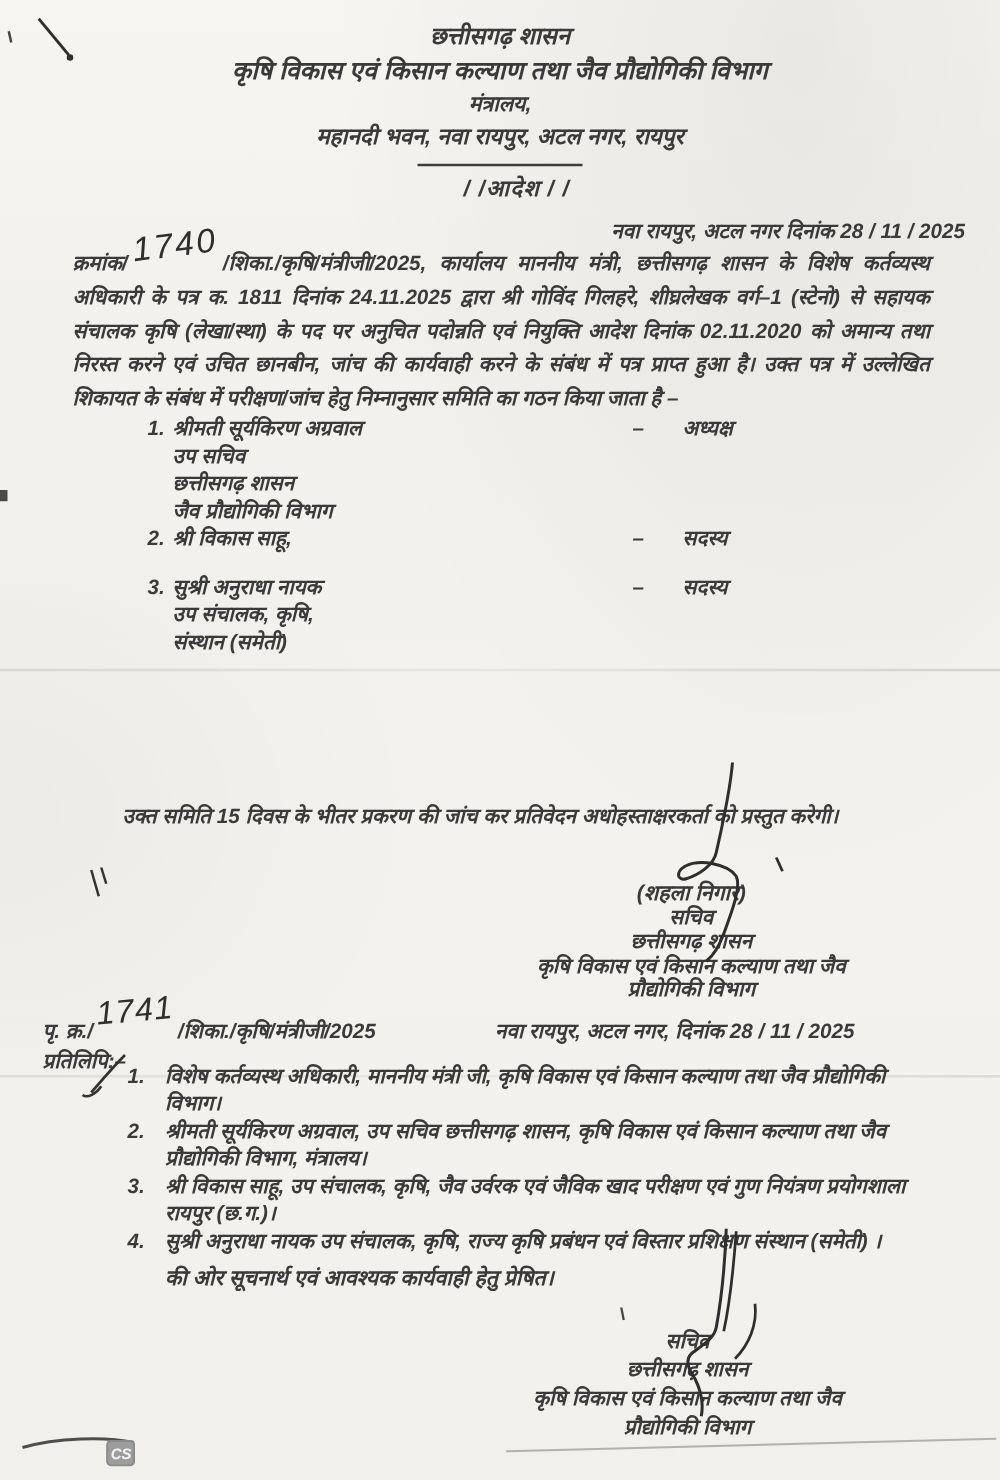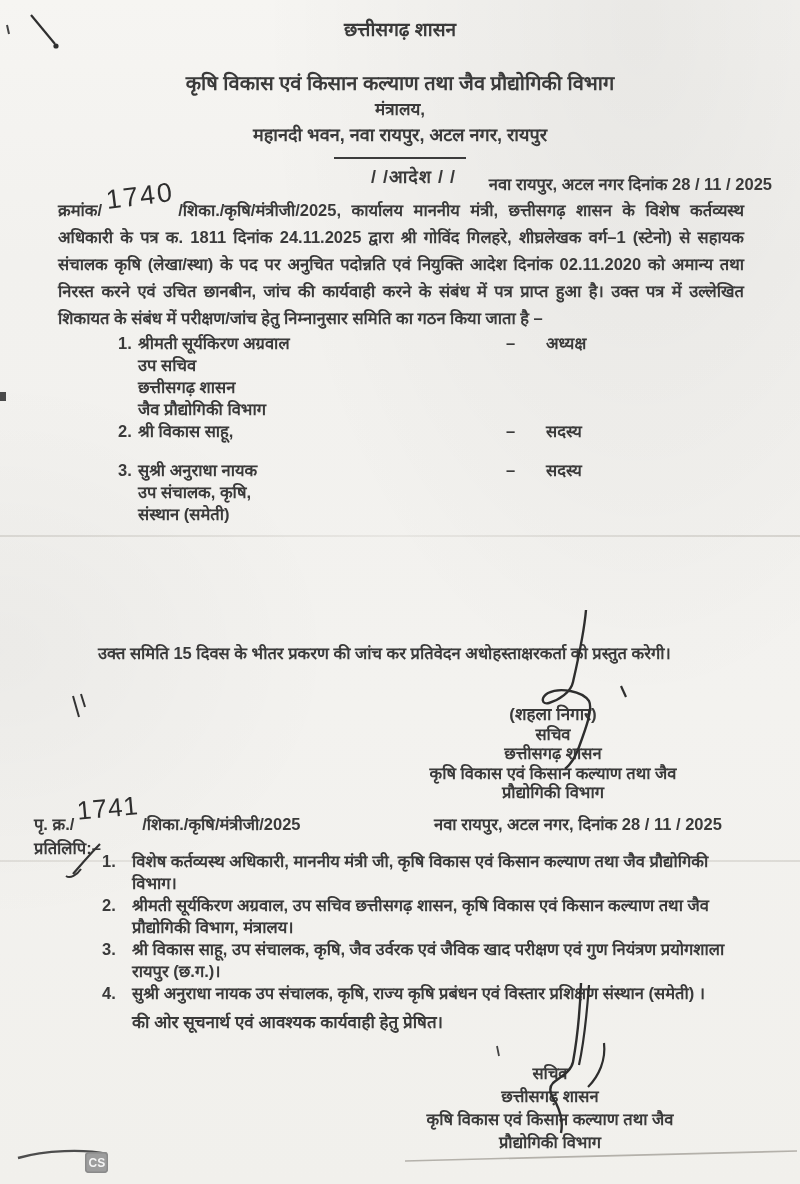--- a/index.html
+++ b/index.html
@@ -4,45 +4,46 @@
 <style>
   html,body{margin:0;padding:0;}
   body{background:#888; font-family:"Liberation Sans","DejaVu Sans",sans-serif;}
   .page{
     position:relative; width:800px; height:1184px; margin:0 auto; overflow:hidden;
     background:
       radial-gradient(ellipse at 80% 2%, rgba(0,0,0,0.05), transparent 42%),
       radial-gradient(ellipse at 0% 55%, rgba(0,0,0,0.03), transparent 30%),
       linear-gradient(180deg,#f6f5f2 0%, #f2f1ee 22%, #f3f2ef 60%, #f1f0ec 100%);
     color:#3a3a3a;
+    font-style:italic;
   }
   .crease{position:absolute; left:0; width:100%; height:2px; background:linear-gradient(90deg, rgba(150,145,135,0.25), rgba(150,145,135,0.12), rgba(150,145,135,0.3)); pointer-events:none;}
   .hdr{position:absolute; top:16px; left:0; width:100%; text-align:center; font-weight:700;}
   .hdr .h1{font-size:19px; line-height:27px;}
-  .hdr .h2{font-size:20px; line-height:29px;margin-top:26px;}
+  .hdr .h2{font-size:20px; line-height:29px;}
   .hdr .h3{font-size:17px; line-height:24px;}
   .hdr .h4{font-size:18px; line-height:26px;}
   .hdr .rule{width:132px; height:2px; background:#3c3c3c; margin:9px auto 6px auto;}
   .hdr .order{font-size:18px; line-height:24px; letter-spacing:1px;margin-left:27px;}
   .dateline{position:absolute; top:172px; right:28px; font-size:16.5px; font-weight:700;}
   .bodypar{position:absolute; top:194px; left:58px; width:686px; font-size:16.5px; font-weight:600; line-height:27px; text-align:justify;}
   .hand{display:inline-block; position:relative; top:-11px; font-size:27px; font-weight:500; letter-spacing:2px; transform:rotate(-7deg); padding:0 4px; color:#2e2e2e;}
   .hand2{display:inline-block; position:relative; top:-13px; font-size:26px; font-weight:500; letter-spacing:1px; transform:rotate(-5deg); padding:0 3px; color:#2e2e2e;}
   .committee{position:absolute; top:332px; left:118px; width:620px; font-size:16.5px; font-weight:600;}
   .c-item{position:relative; line-height:22px;}
   .c-item.gap{margin-bottom:17px;}
   .c-num{position:absolute; left:0; top:0;}
   .c-lines{margin-left:20px;}
   .c-dash{position:absolute; left:388px; top:0;}
   .c-role{position:absolute; left:428px; top:0;}
   .closing{position:absolute; top:640px; left:58px; width:690px; font-size:16.5px; font-weight:600; line-height:27px; text-indent:40px; text-align:justify;}
   .sig1{position:absolute; top:705px; left:420px; width:266px; text-align:center; font-size:16.5px; font-weight:700; line-height:19.5px;}
   .sig1 .nm{font-size:17px;}
   .endors-ref{position:absolute; top:806px; left:34px; font-size:16.5px; font-weight:700;}
-  .endors-date{position:absolute; top:812px; left:434px; font-size:16.5px; font-weight:700;}
+  .endors-date{position:absolute; top:812px; left:396px; font-size:16.5px; font-weight:700;}
   .copylabel{position:absolute; top:836px; left:34px; font-size:16.5px; font-weight:700;}
   .copies{position:absolute; top:850px; left:102px; width:640px; font-size:16.5px; font-weight:600; line-height:22px;}
   .copy-item{position:relative; padding-left:30px;}
   .copy-num{position:absolute; left:0; top:0;}
   .copy-text{width:600px; text-align:left;}
   .forward{margin-top:8px; margin-left:30px; font-size:17px; font-weight:700;}
   .sig2{position:absolute; top:1062px; left:415px; width:270px; text-align:center; font-size:16.5px; font-weight:700; line-height:23px;}
   .wm{position:absolute; left:6px; top:1152px; display:flex; align-items:center; gap:9px;flex-direction:column;}
   .wm-logo{width:23px; height:21px; background:#9d9d9d; border-radius:4px; color:#f4f4f4; font-size:12px; font-weight:700; display:flex; align-items:center; justify-content:center; box-shadow:inset 0 0 0 1.5px #8a8a8a;}
   .wm-text{color:#c6c6c6; font-size:15px;}

